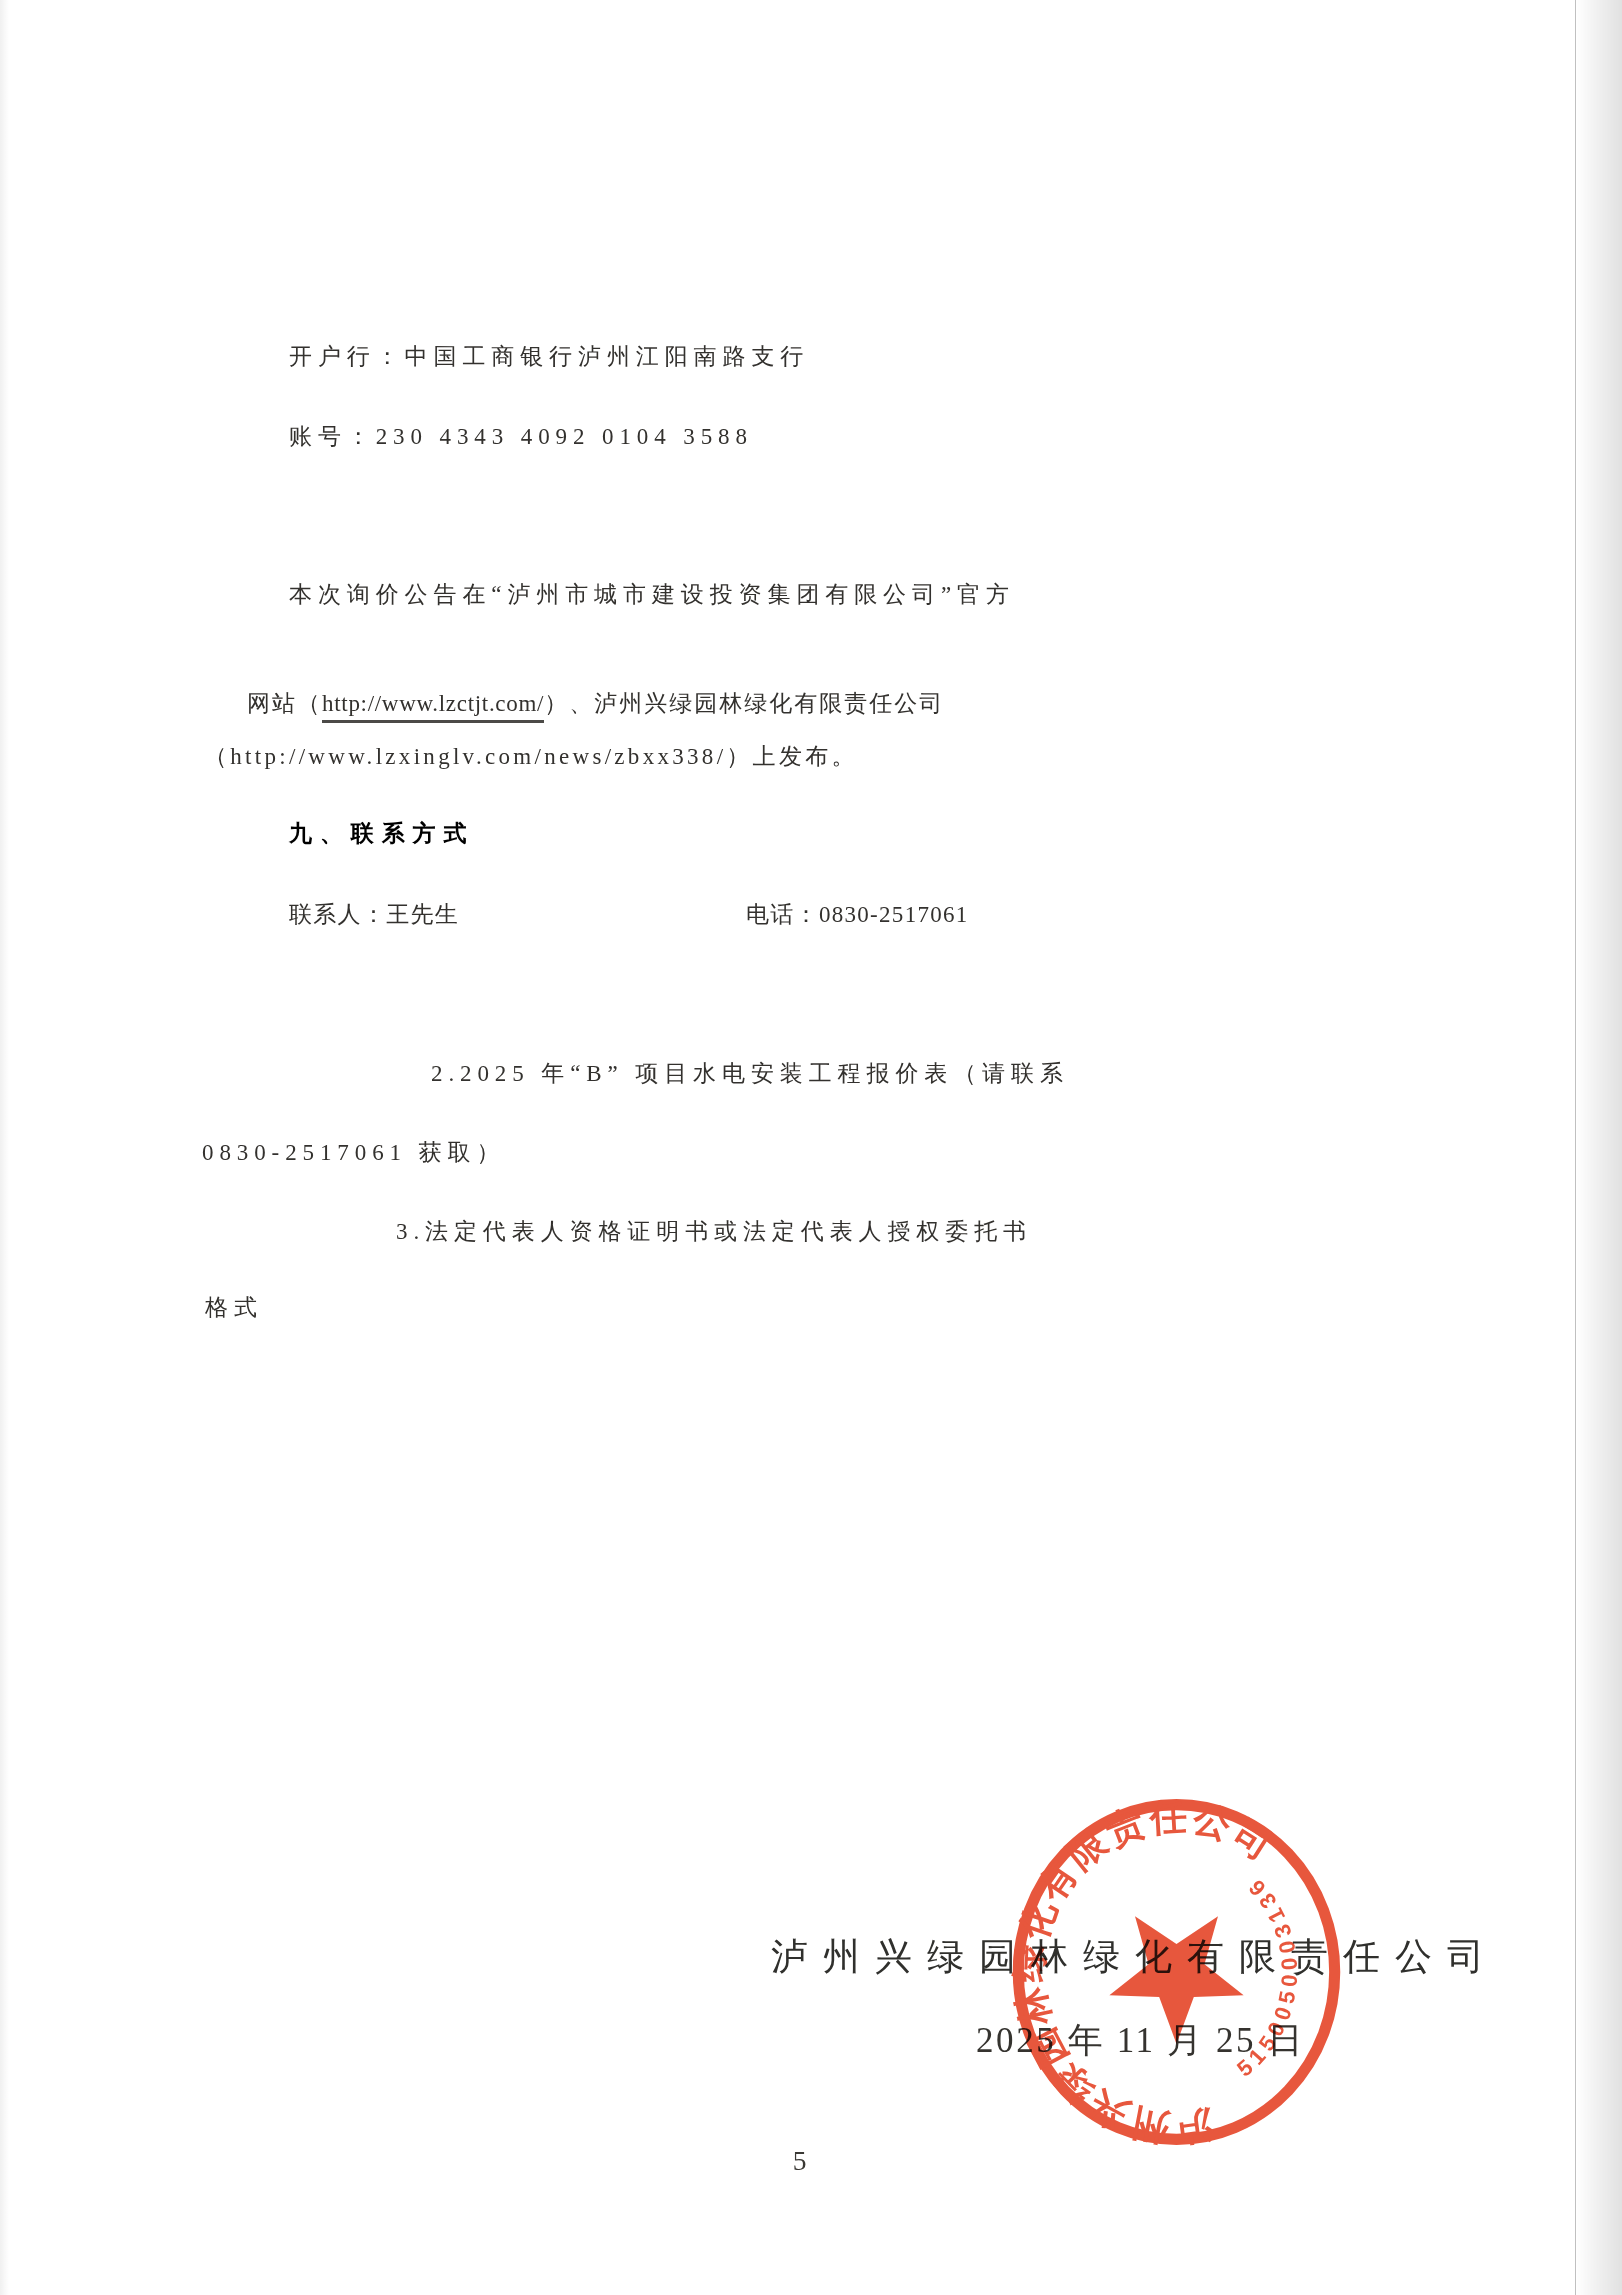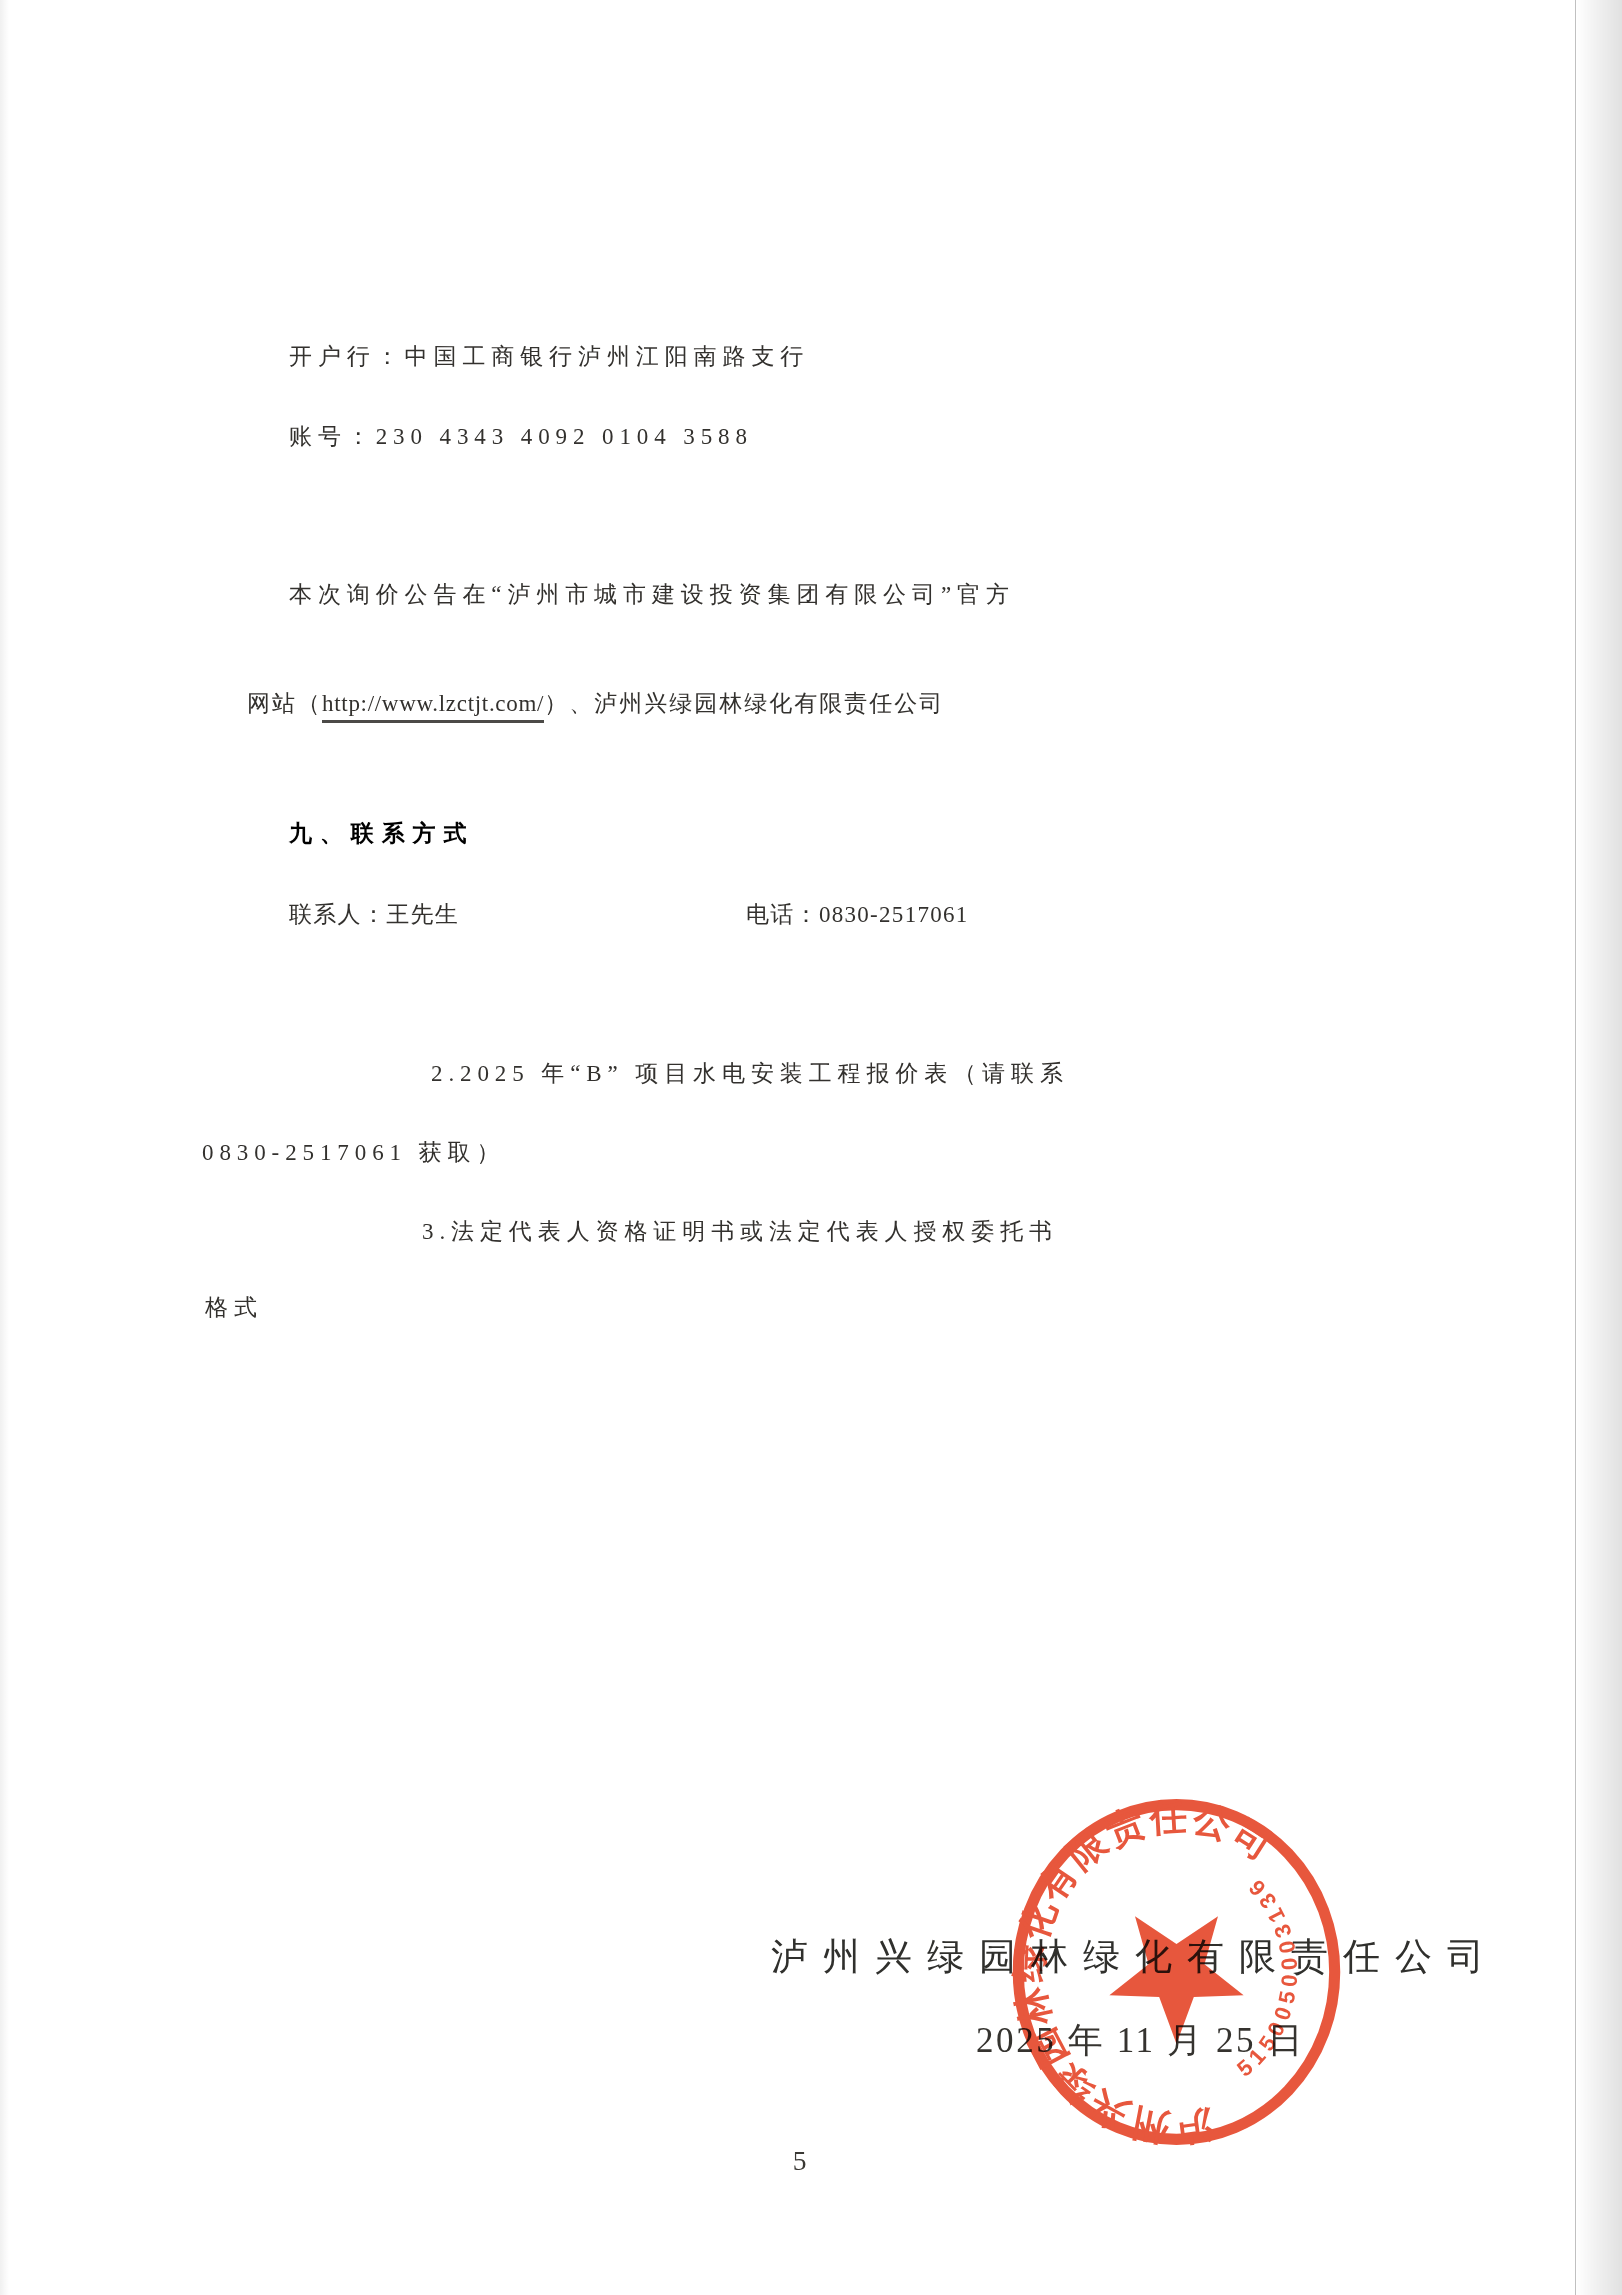--- a/index.html
+++ b/index.html
@@ -73,32 +73,33 @@
 
   <div class="line" style="left:289px; top:423px;">账号：230 4343 4092 0104 3588</div>
 
 
   <div class="line" style="left:289px; top:581px;">本次询价公告在“泸州市城市建设投资集团有限公司”官方</div>
 
   <div class="line ls3" style="left:216px; top:661px;">
     <span>网站（</span><span class="url-underline">http://www.lzctjt.com/</span><span>）、泸州兴绿园林绿化有限责任公司</span>
   </div>
 
+  <div class="line ls5" style="left:204px; top:743px;">（http://www.lzxinglv.com/news/zbxx338/）上发布。</div>
 
   <div class="line heading-bold" style="left:289px; top:819px;">九、联系方式</div>
 
   <div class="line ls2" style="left:289px; top:901px;">联系人：王先生</div>
   <div class="line ls2" style="left:746px; top:901px;">电话：0830-2517061</div>
 
 
   <div class="line" style="left:431px; top:1060px;">2.2025 年“B” 项目水电安装工程报价表（请联系</div>
 
   <div class="line" style="left:202px; top:1139px;">0830-2517061 获取）</div>
 
-  <div class="line" style="left:422px; top:1218px;">3.法定代表人资格证明书或法定代表人授权委托书</div>
+  <div class="line" style="left:396px; top:1218px;">3.法定代表人资格证明书或法定代表人授权委托书</div>
 
   <div class="line" style="left:205px; top:1294px;">格式</div>
 
   <div class="sig-company">泸州兴绿园林绿化有限责任公司</div>
 
   <div class="sig-date">2025 年 11 月 25 日</div>
 
   <svg class="stamp" viewBox="0 0 540 556">
     <defs>
       <path id="ringTextPath" d="M 323,489 A 206,218 0 1 1 402,111" fill="none"></path>

